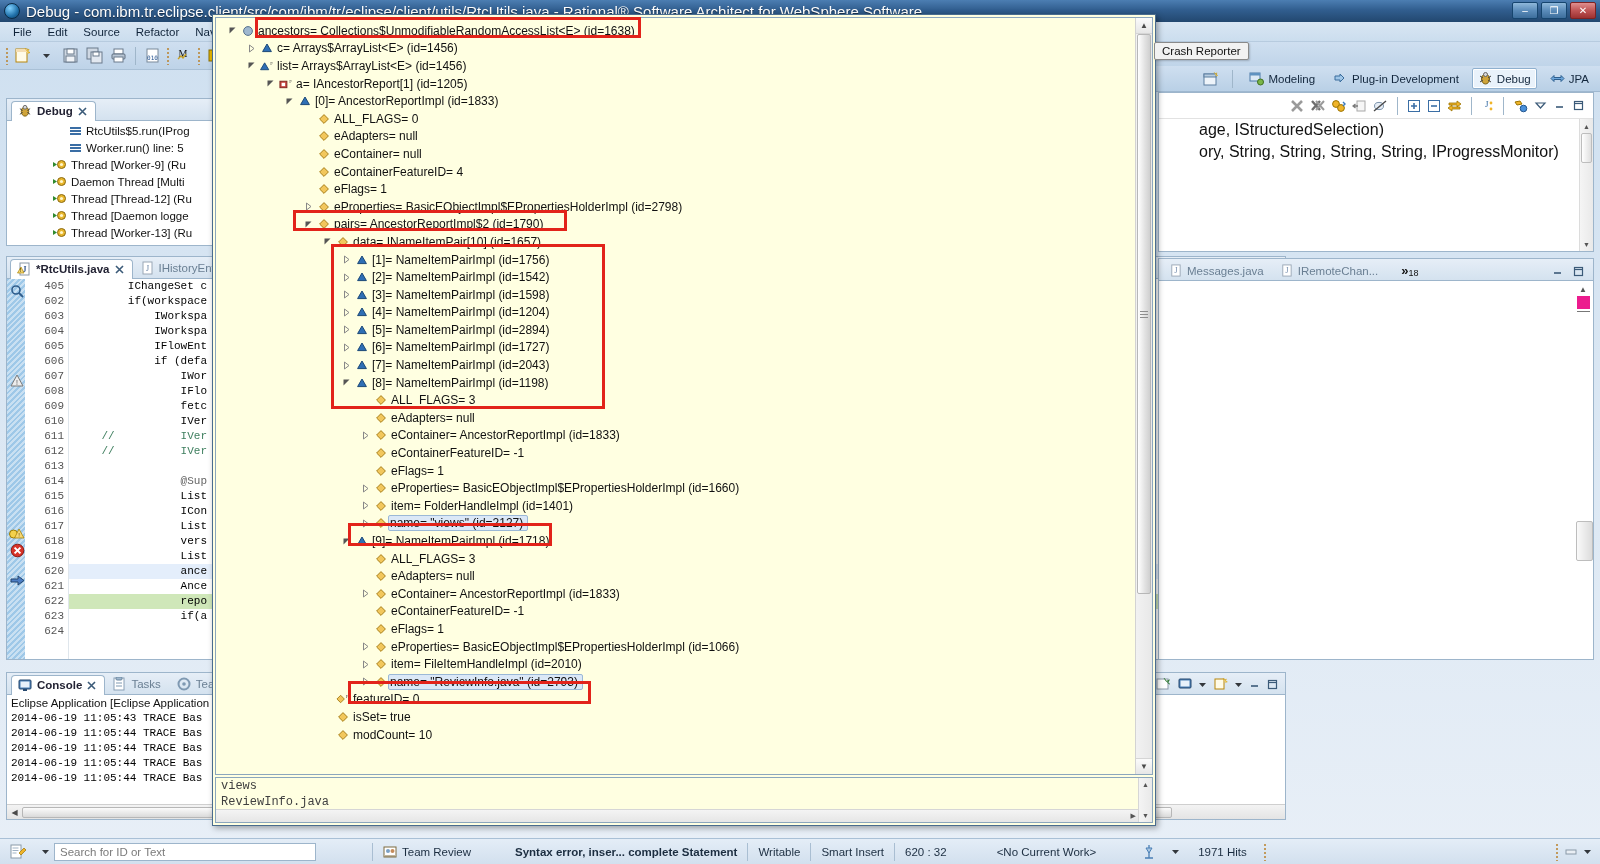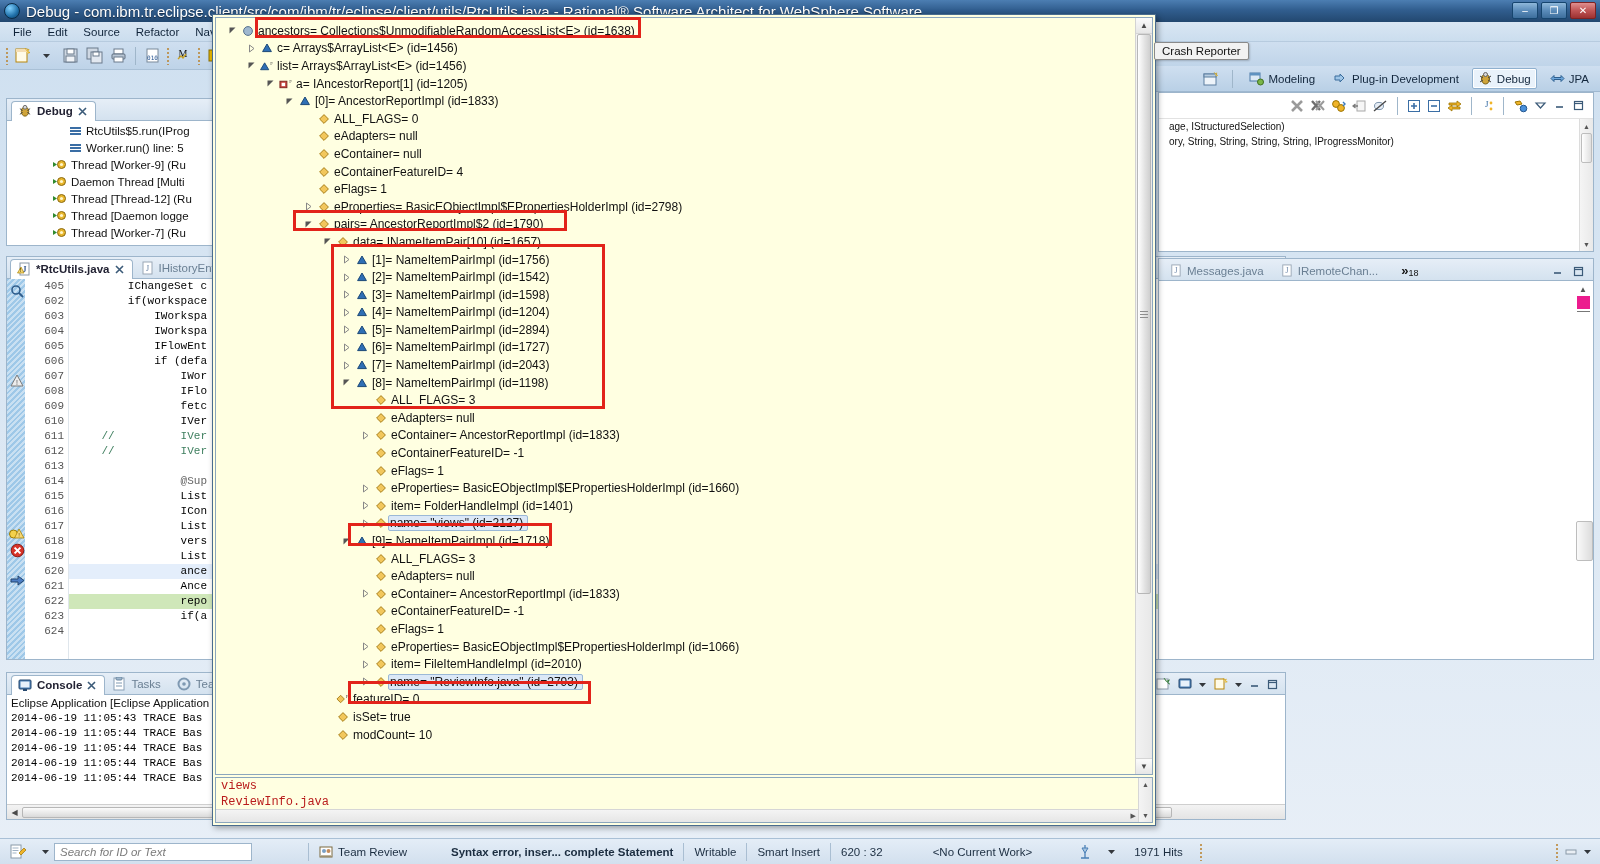--- a/index.html
+++ b/index.html
@@ -156,42 +156,42 @@
   .hs-arrow{width:15px;height:13px;display:flex;align-items:center;justify-content:center;font-size:8px;color:#4a4a4a;}
   .hs-thumb{height:11px;background:linear-gradient(180deg,#fbfbfb,#dadada);border:1px solid #b7b7b7;border-radius:2px;}
 
   
   #right-editor{ left:1158px; top:92px; width:436px; height:160px; }
   #right-editor2{ left:1158px; top:258px; width:436px; height:402px; }
   .re-toolbar{
     height:26px; display:flex; align-items:center; justify-content:flex-end; gap:6px;
     padding-right:8px; background:#fff; border-bottom:1px solid #e2e2e2;
   }
-  .re-text{font-size:10px;color:#111;padding:2px 2px 2px 10px;white-space:nowrap;}
+  .re-text{font-size:16px;color:#111;padding:2px 2px 2px 20px;white-space:nowrap;margin-left:20px;}
 
   
   .cons-toolbar{
     position:absolute; right:0; top:0; height:22px;
     display:flex; align-items:center; gap:5px; padding-right:6px;
   }
   .ct-btn{width:17px;height:17px;display:flex;align-items:center;justify-content:center;}
   .ct-btn.pressed{border:1px solid #7a9cc0;background:#dbe9f7;border-radius:2px;}
 
   
   .statusbar{
     position:absolute; left:0; bottom:0; width:1600px; height:26px;
     background:linear-gradient(180deg,#e4edf7 0%,#d2e0ee 100%);
     border-top:1px solid #a9c0d6;
     display:flex; align-items:center; font-size:11.5px; color:#1b2d40;
   }
   .sb-cell{padding:0 10px; height:18px; display:flex; align-items:center; white-space:nowrap;}
   .sb-div{width:1px;height:18px;background:#a9bed2;}
   .sb-search{
-    width:198px; height:18px; background:#fff; border:1px solid #9db5cb;
-    color:#7b7b7b; padding:0 5px; display:flex; align-items:center; font-size:11.5px;font-style:italic;
+    width:262px; height:18px; background:#fff; border:1px solid #9db5cb;
+    color:#7b7b7b; padding:0 5px; display:flex; align-items:center; font-size:11.5px;
   }
 
   
   #inspect-dialog{
     position:absolute; left:212px; top:14px; width:944px; height:812px;
     background:#ffffe1; border:1px solid #4a6c8e;
     box-shadow:2px 2px 6px rgba(0,0,0,.35);
     display:flex; flex-direction:column;
   }
   .dlg-inner{
@@ -228,21 +228,21 @@
     background:linear-gradient(90deg,#ffffff,#e3e3e3 55%,#cfcfcf);
     border:1px solid #b7b7b7; border-radius:2px;
     display:flex;align-items:center;justify-content:center;
   }
   .vs-grip{width:8px;height:7px;
     background-image:repeating-linear-gradient(180deg,#8d8d8d 0 1px, transparent 1px 3px);}
   .dlg-detail{
     height:46px; margin:0 2px 2px 2px; background:#ffffe1;
     border:1px solid #8ba6bd; position:relative; overflow:hidden;
   }
-  .detail-line{font-family:"Liberation Mono", monospace;font-size:12px;color:#b91c1c;padding-left:5px;height:16px;line-height:16px;}
+  .detail-line{font-family:"Liberation Mono", monospace;font-size:12px;color:#404040;padding-left:5px;height:16px;line-height:16px;}
   .detail-vscroll{
     position:absolute; right:0; top:0; width:14px; bottom:0;
     background:linear-gradient(90deg,#f4f4f4,#e9e9e9); border-left:1px solid #d6d6d6;
     display:flex; flex-direction:column; justify-content:space-between;
   }
   .detail-hscroll{
     position:absolute; left:0; bottom:0; right:14px; height:13px;
     background:linear-gradient(180deg,#f4f4f4,#e6e6e6); border-top:1px solid #d6d6d6;
     display:flex; align-items:center; justify-content:flex-end; padding-right:2px;
   }
@@ -478,21 +478,21 @@
       </div>
       <div class="tree-row">
         <span class="ind" style="width:40px"></span>
         <span>
           <svg width="14" height="13" viewBox="0 0 14 13">
             <path d="M0 4 L4 6.5 L0 9 Z" fill="#2f8a2f"></path>
             <circle cx="8.5" cy="6.5" r="4" fill="#e8b62c" stroke="#8a6a10"></circle>
             <circle cx="8.5" cy="6.5" r="1.6" fill="#fff6c9"></circle>
           </svg>
         </span>
-        <span>Thread [Worker-7] (Ru</span>
+        <span>Thread [Worker-13] (Ru</span>
       </div>
     </div>
   </div>
 
   <div class="panel" id="editor-view">
     <div class="ed-tabs">
       <div class="vtab active">
         <span>
           <svg width="14" height="14" viewBox="0 0 14 14">
             <rect x="3" y="1" width="9" height="12" fill="#fff" stroke="#8a97a6"></rect>

